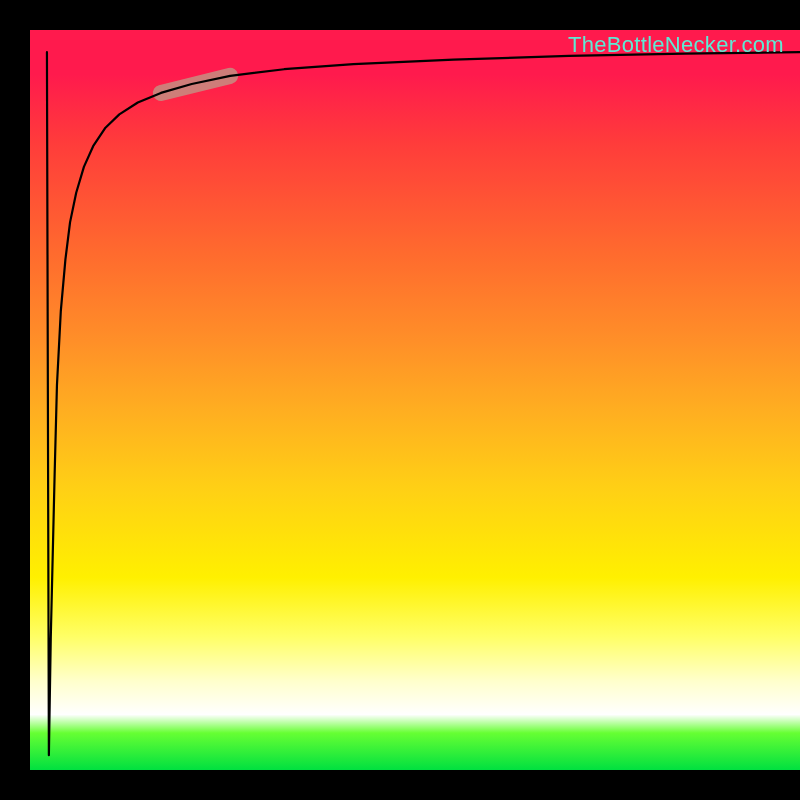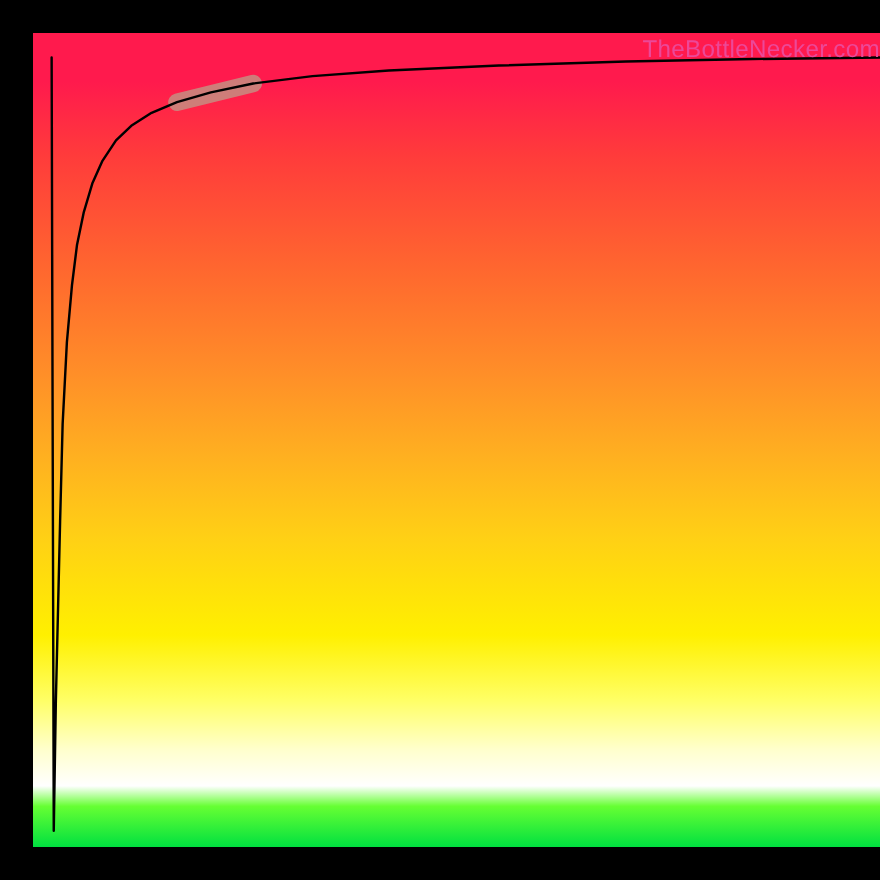--- a/index.html
+++ b/index.html
@@ -41,22 +41,22 @@
       #ffff66 82%,
       #ffffcc 88%,
       #ffffff 92.5%,
       #66ff33 95%,
       #00e040 100%
     );
   }
   .watermark {
     position: absolute;
     top: 2px;
-    right: 0;
-    color: #ec4899;
+    right: 16px;
+    color: #5eead4;
     font-size: 22px;
     font-weight: 500;
     letter-spacing: 0.3px;
     z-index: 5;
     pointer-events: none;
   }
   .curve-svg {
     position: absolute;
     inset: 0;
     z-index: 3;

